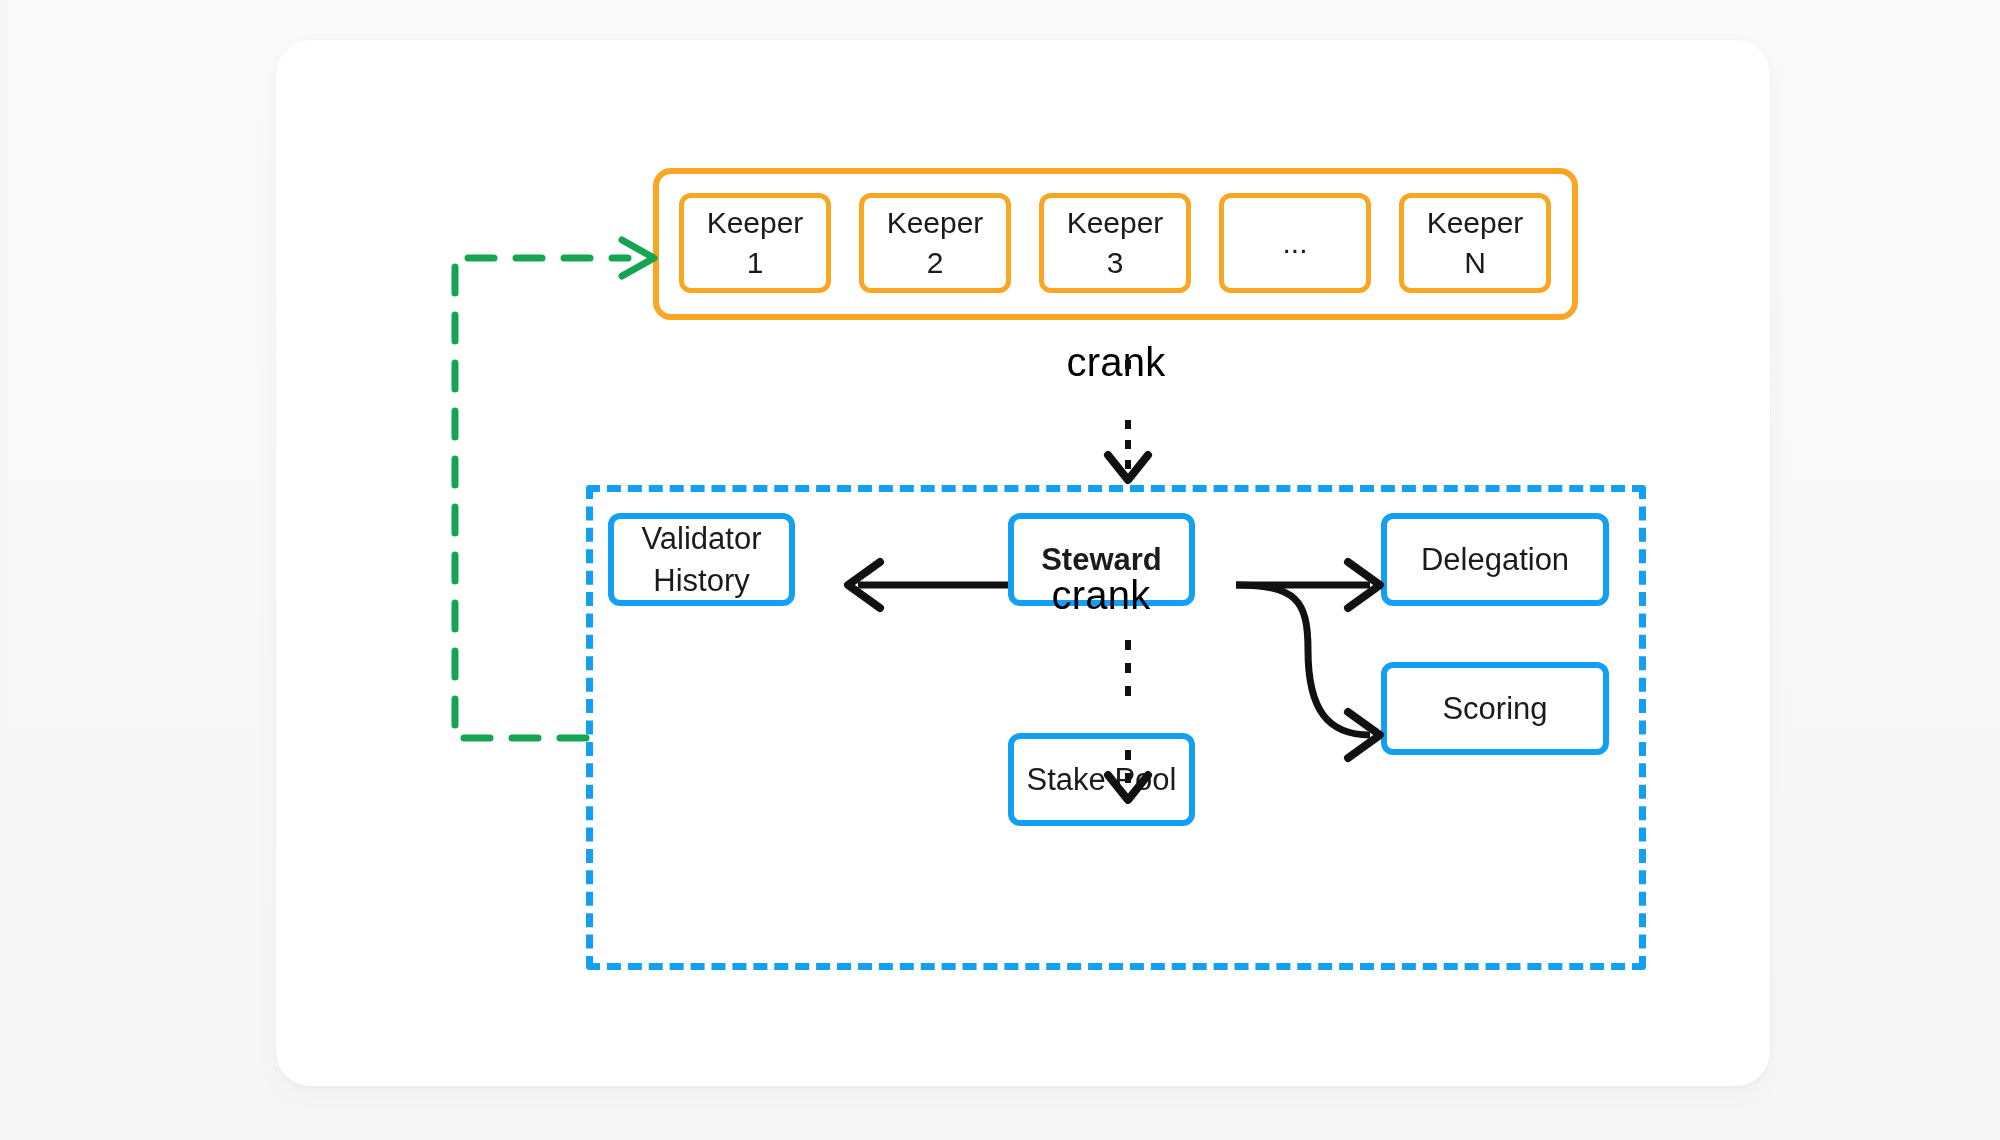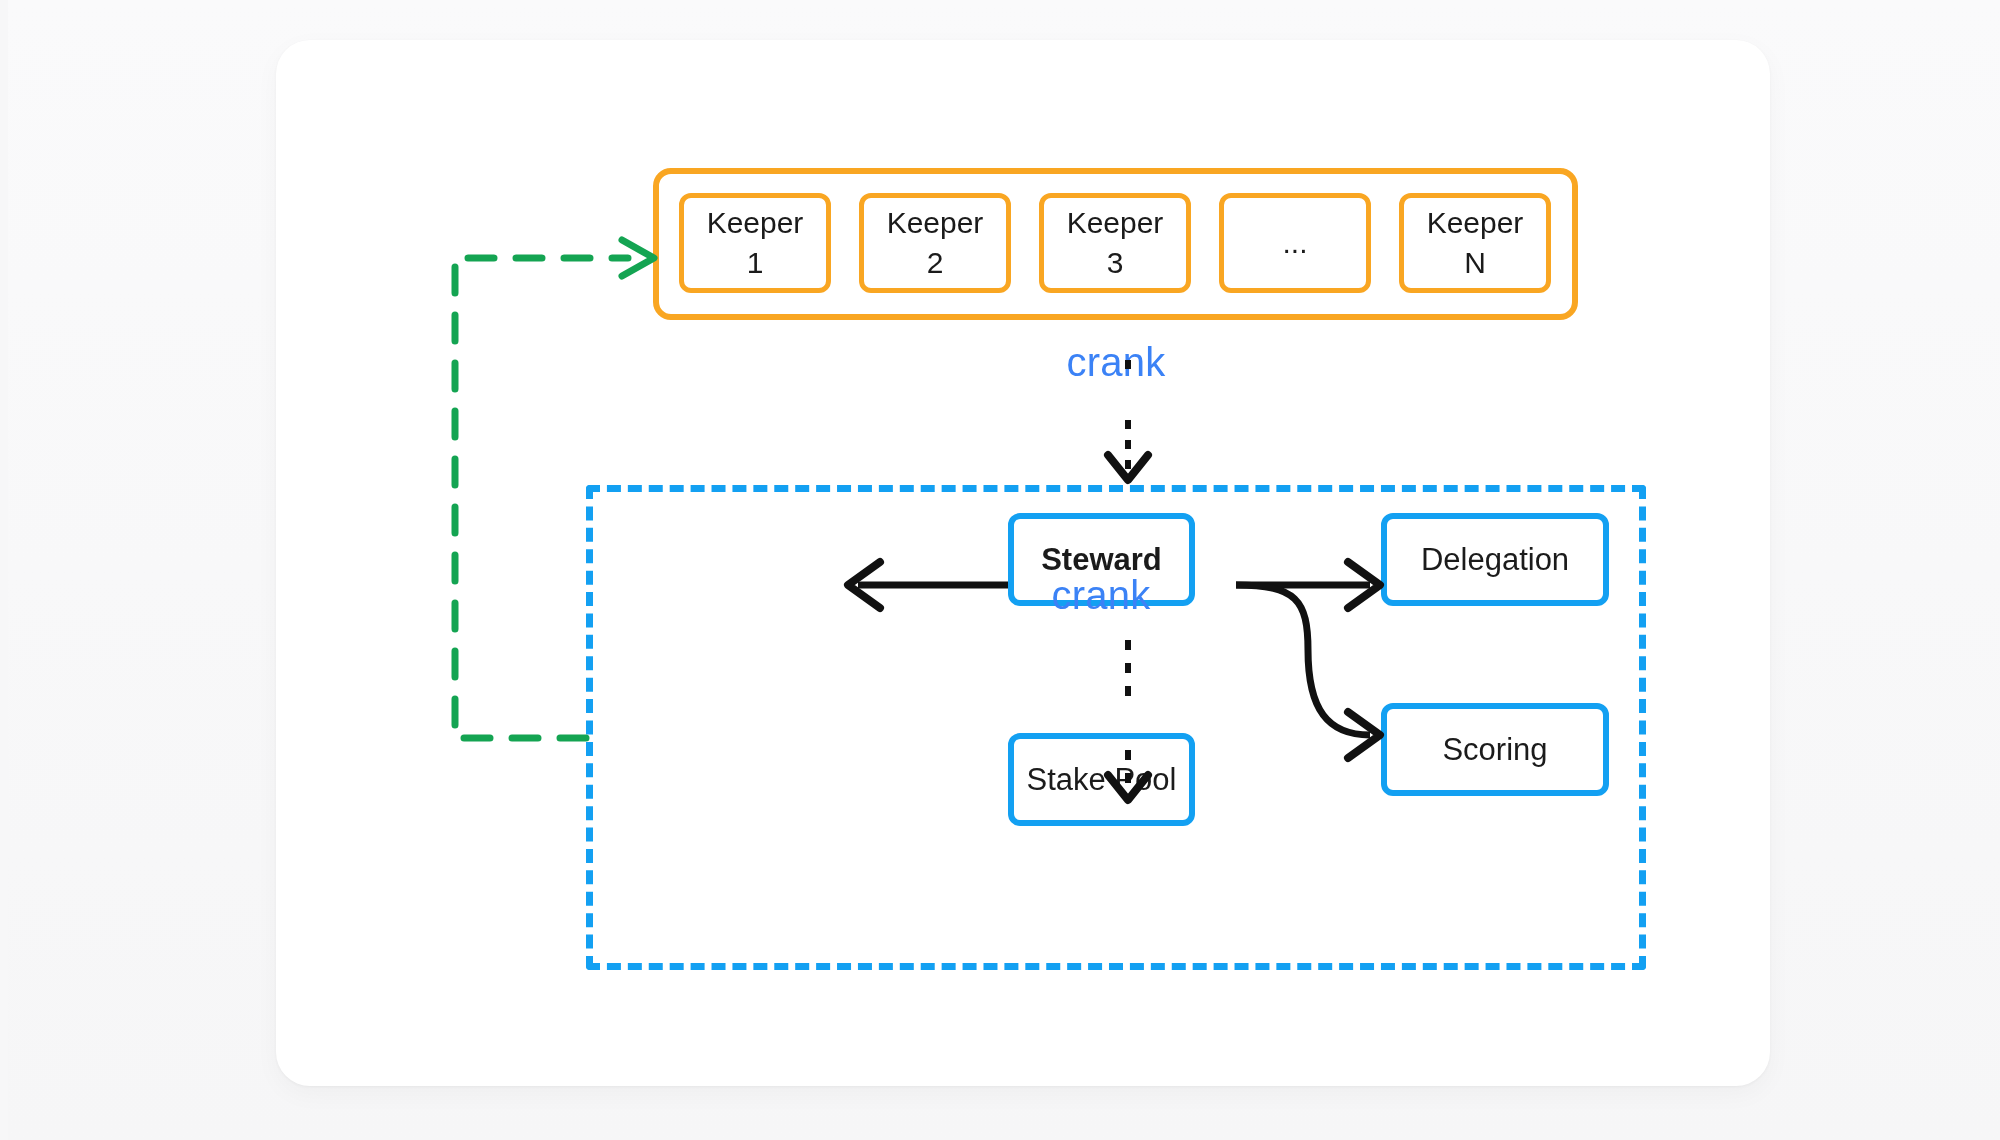--- a/index.html
+++ b/index.html
@@ -59,21 +59,21 @@
     background: transparent;
   }
   .blue-box {
     border: 6px solid #13a0f2;
     border-radius: 12px;
     font-size: 31px;
   }
   .crank-label {
     position: absolute;
     font-size: 40px;
-    color: #3b82f6;
+    color: #000000;
     text-align: center;
     letter-spacing: 0.2px;
   }
   svg.overlay {
     position: absolute;
     left: 0; top: 0;
     width: 2000px;
     height: 1140px;
     pointer-events: none;
   }
@@ -98,26 +98,28 @@
 
     <div class="node keeper" style="left:943px; top:153px; width:152px; height:100px;">...</div>
 
     <div class="node keeper" style="left:1123px; top:153px; width:152px; height:100px;">Keeper
 N</div>
 
     <div class="crank-label" style="left:740px; top:300px; width:200px;">crank</div>
 
     <div class="node blue-group" style="left:310px; top:445px; width:1060px; height:485px;"></div>
 
+    <div class="node blue-box" style="left:332px; top:473px; width:187px; height:93px;">Validator
+History</div>
 
     <div class="node blue-box" style="left:732px; top:473px; width:187px; height:93px;font-weight:bold;">Steward</div>
 
     <div class="node blue-box" style="left:1105px; top:473px; width:228px; height:93px;">Delegation</div>
 
-    <div class="node blue-box" style="left:1105px; top:622px; width:228px; height:93px;margin-top:41px;">Scoring</div>
+    <div class="node blue-box" style="left:1105px; top:622px; width:228px; height:93px;">Scoring</div>
 
     <div class="node blue-box" style="left:732px; top:693px; width:187px; height:93px;">Stake Pool</div>
 
     <div class="crank-label" style="left:725px; top:533px; width:200px;">crank</div>
 
   </div>
 
   <svg class="overlay" viewBox="0 0 2000 1140">
 
     <g>

